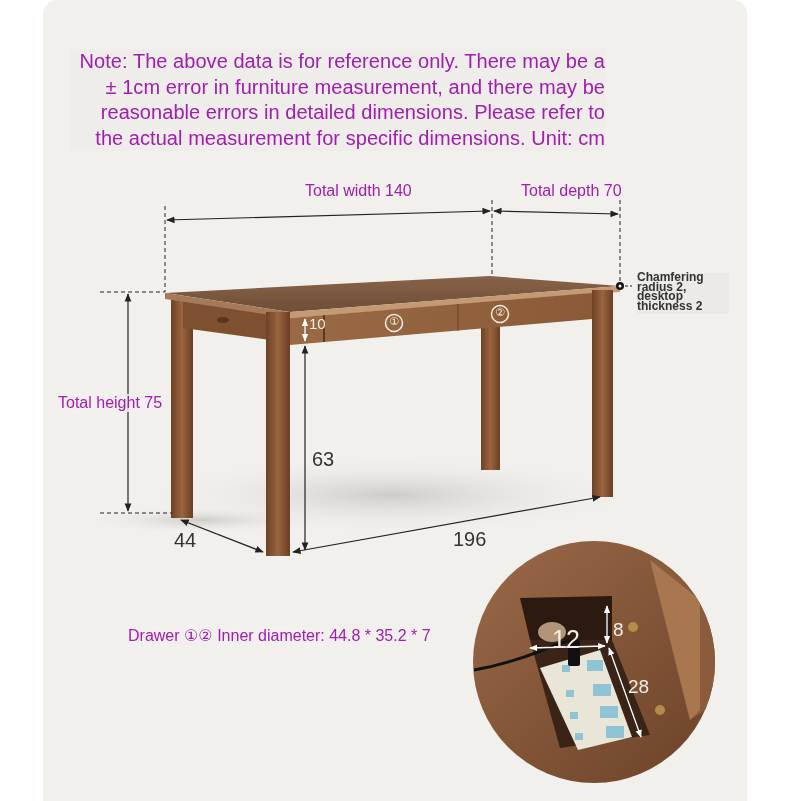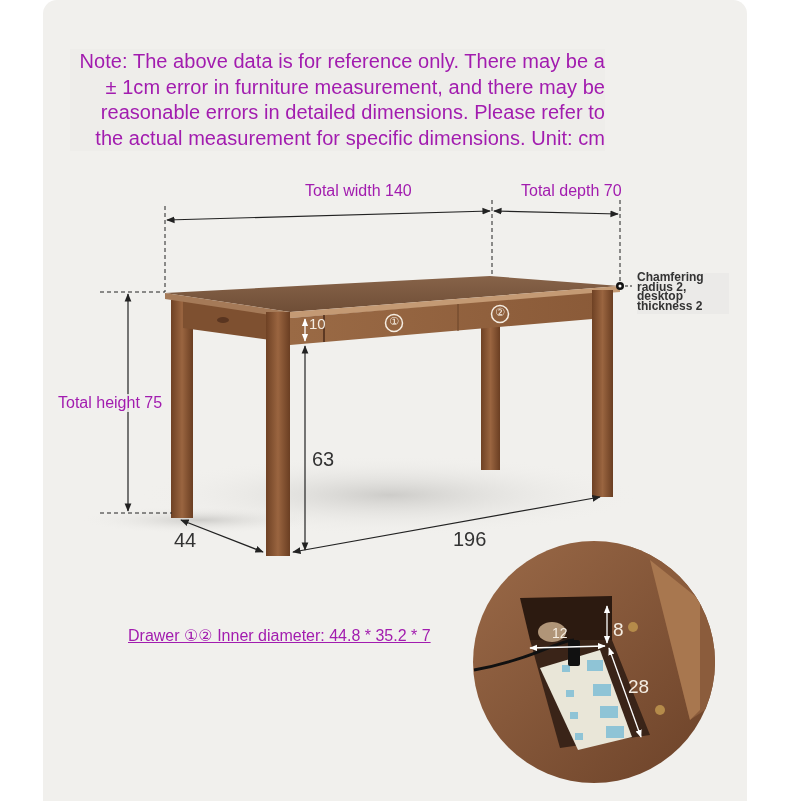--- a/index.html
+++ b/index.html
@@ -144,17 +144,17 @@
 <div class="lbl" style="left:521px; top:182px;">Total depth 70</div>
 <div class="chamfer">Chamfering radius 2, desktop thickness 2</div>
 <div class="lbl" style="left:58px; top:394px; background:rgba(241,240,237,0.85);">Total height 75</div>
 <div class="white-lbl" style="left:309px; top:315px; font-size:15px;">10</div>
 <div class="white-lbl" style="left:389px; top:315px; font-size:11px;">①</div>
 <div class="white-lbl" style="left:495px; top:306px; font-size:11px;">②</div>
 <div class="lbl-big" style="left:312px; top:434px;margin-top:14px;">63</div>
 <div class="lbl-big" style="left:174px; top:529px;">44</div>
 <div class="lbl-big" style="left:453px; top:528px;">196</div>
 
-<div class="lbl" style="left:128px; top:626px; font-size:16px;text-decoration:underline;">Drawer ①② Inner diameter: 44.8 * 35.2 * 7</div>
+<div class="lbl" style="left:128px; top:626px; font-size:16px;">Drawer ①② Inner diameter: 44.8 * 35.2 * 7</div>
 
-<div class="white-lbl" style="left:552px; top:625px; font-size:14px;">12</div>
+<div class="white-lbl" style="left:552px; top:625px; font-size:25px;">12</div>
 <div class="white-lbl" style="left:613px; top:619px; font-size:19px;">8</div>
 <div class="white-lbl" style="left:628px; top:676px; font-size:19px;">28</div>
 
 </body></html>

